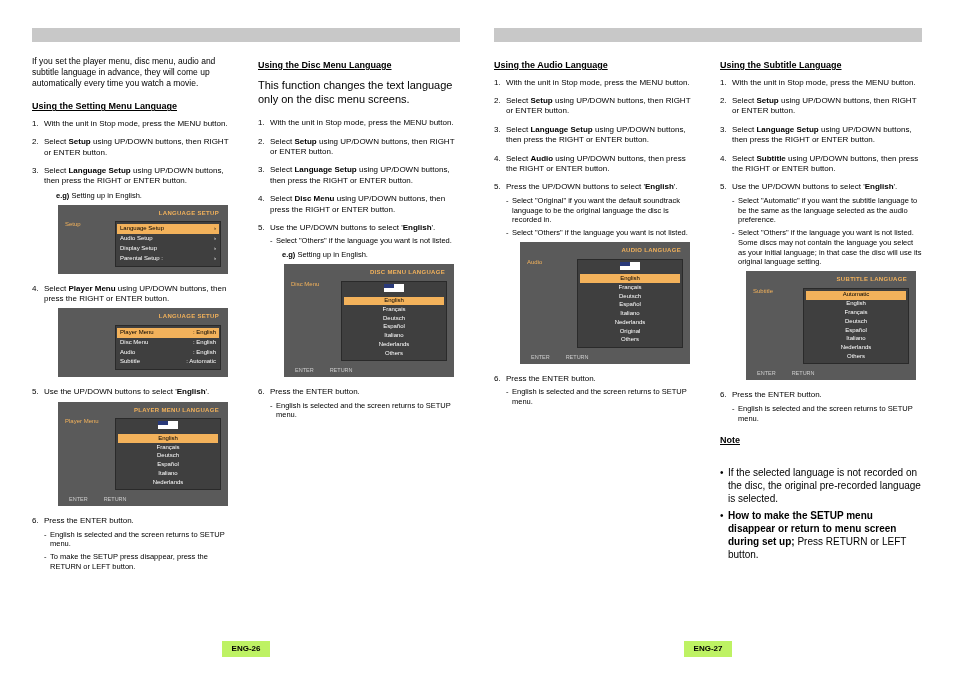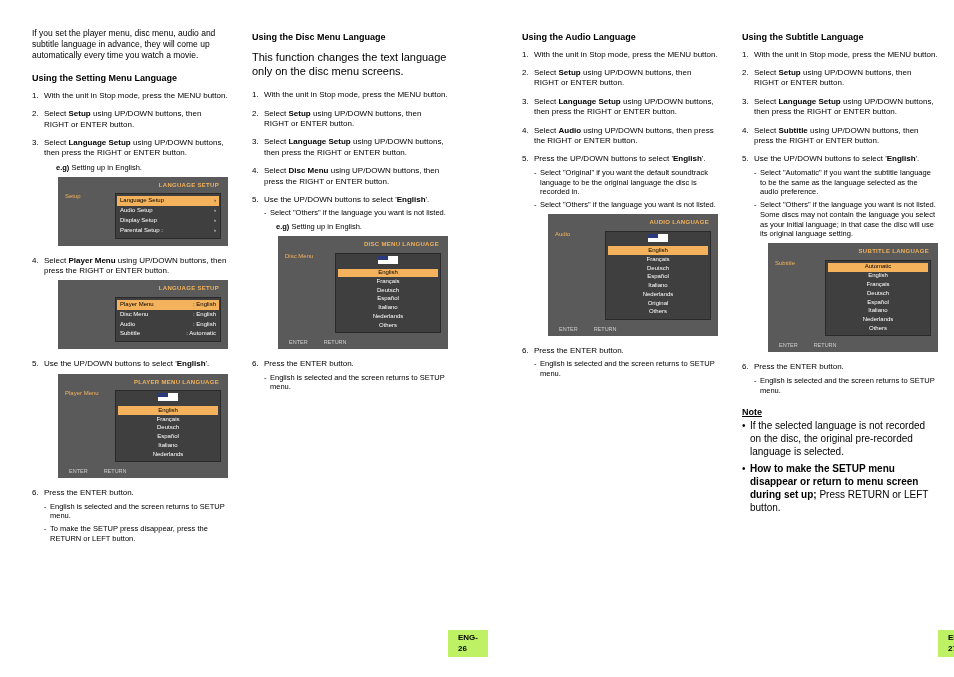--- a/index.html
+++ b/index.html
@@ -15,21 +15,21 @@
     line-height: 1.3;
   }
   .page-wrap {
     display: flex;
     gap: 34px;
     height: 100%;
   }
   .page {
     flex: 1;
     display: flex;
-    flex-direction: row;
+    flex-direction: column;
   }
   .graybar {
     height: 14px;
     background: #c8c8c8;
     margin-bottom: 14px;
   }
   .content {
     display: flex;
     gap: 24px;
     flex: 1;
@@ -38,20 +38,21 @@
     flex: 1;
     min-width: 0;
   }
   .intro {
     margin-bottom: 12px;
     font-size: 8.5px;
   }
   h3 {
     font-size: 9px;
     font-weight: bold;
+    text-decoration: underline;
     margin-bottom: 6px;
     margin-top: 4px;
   }
   ol {
     list-style: none;
     counter-reset: step;
   }
   ol > li {
     counter-increment: step;
     margin-bottom: 8px;
@@ -76,21 +77,21 @@
     position: absolute;
     left: 0;
   }
   .eg { font-size: 7.5px; margin: 4px 0 4px 12px; }
   .eg b { font-weight: bold; }
   .note-head {
     font-size: 9px;
     font-weight: bold;
     text-decoration: underline;
     margin-top: 12px;
-    margin-bottom: 0;
+    margin-bottom: 19px;
   }
   .note-item {
     font-size: 10px;
     padding-left: 8px;
     position: relative;
     margin-bottom: 4px;
   }
   .note-item::before {
     content: "•";
     position: absolute;

